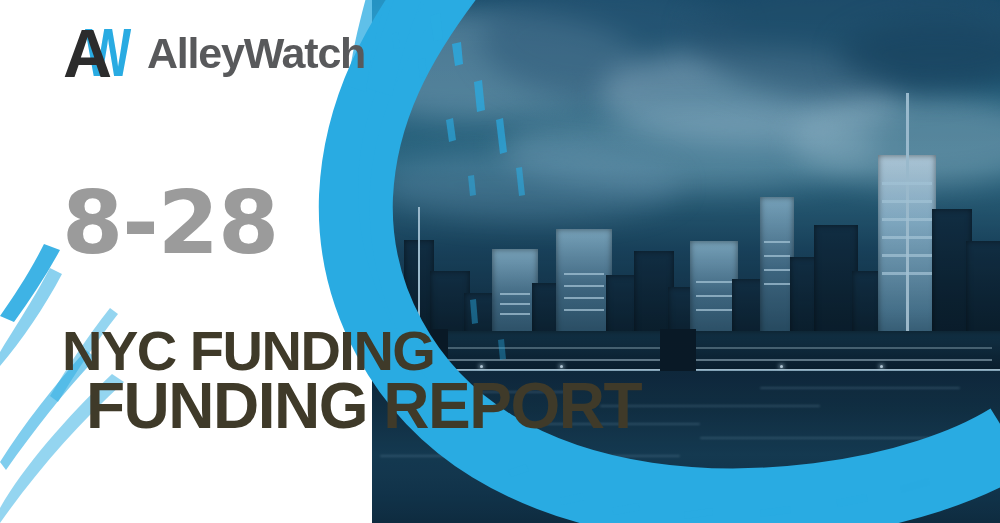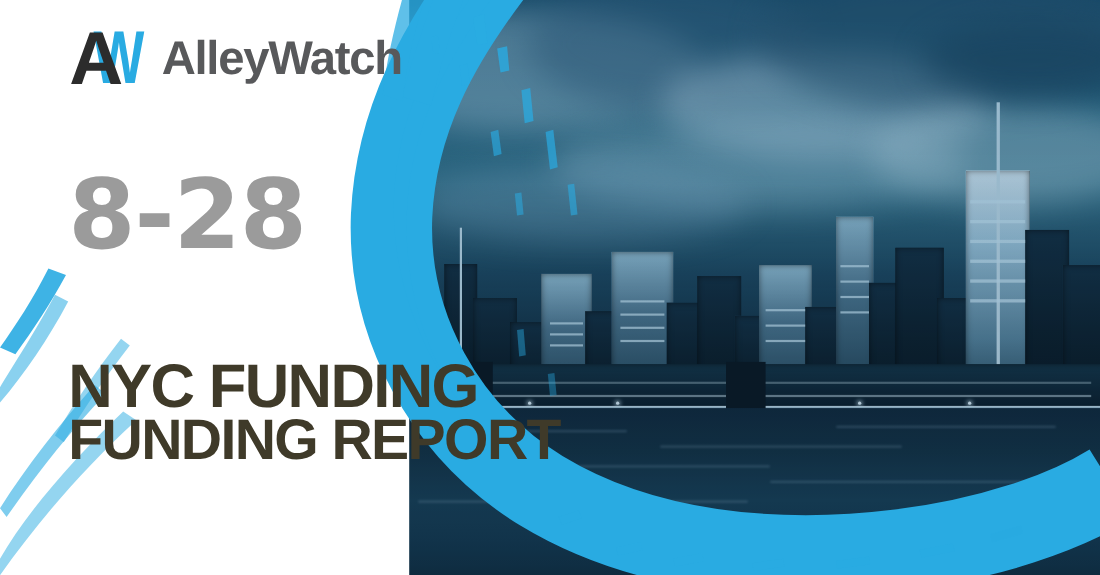--- a/index.html
+++ b/index.html
@@ -182,21 +182,21 @@
     color: #58595b;
     letter-spacing: -1.2px;
     margin-left: 6px;
     white-space: nowrap;
   }
 
   
   #date {
     position: absolute;
     left: 62px;
-    top: 151px;
+    top: 179px;
     font-family: "DejaVu Sans", sans-serif;
     font-weight: bold;
     font-size: 88px;
     line-height: 88px;
     letter-spacing: -1px;
     color: #9b9b9b;
   }
 
   
   #headline {
@@ -206,21 +206,21 @@
     font-family: "Liberation Sans", sans-serif;
     font-weight: bold;
     letter-spacing: -1.5px;
   }
   .hl-line {
     line-height: 0.92;
     white-space: nowrap;
   }
   #hl-1 { font-size: 56px; color: #3f3a29; }
   #hl-2 { font-size: 56px; color: #29abe2; }
-  #hl-3 { font-size: 52px; color: #3f3a29; }
+  #hl-3 { font-size: 64px; color: #3f3a29; margin-left: 24px; }
 </style>
 </head>
 <body>
 
 <div id="banner">
 
   <div id="photo-layer">
     <div id="photo">
 
       <div class="cloud" style="left:-40px;  top:10px;  width:320px; height:110px; background:rgba(208,230,242,.40);"></div>

